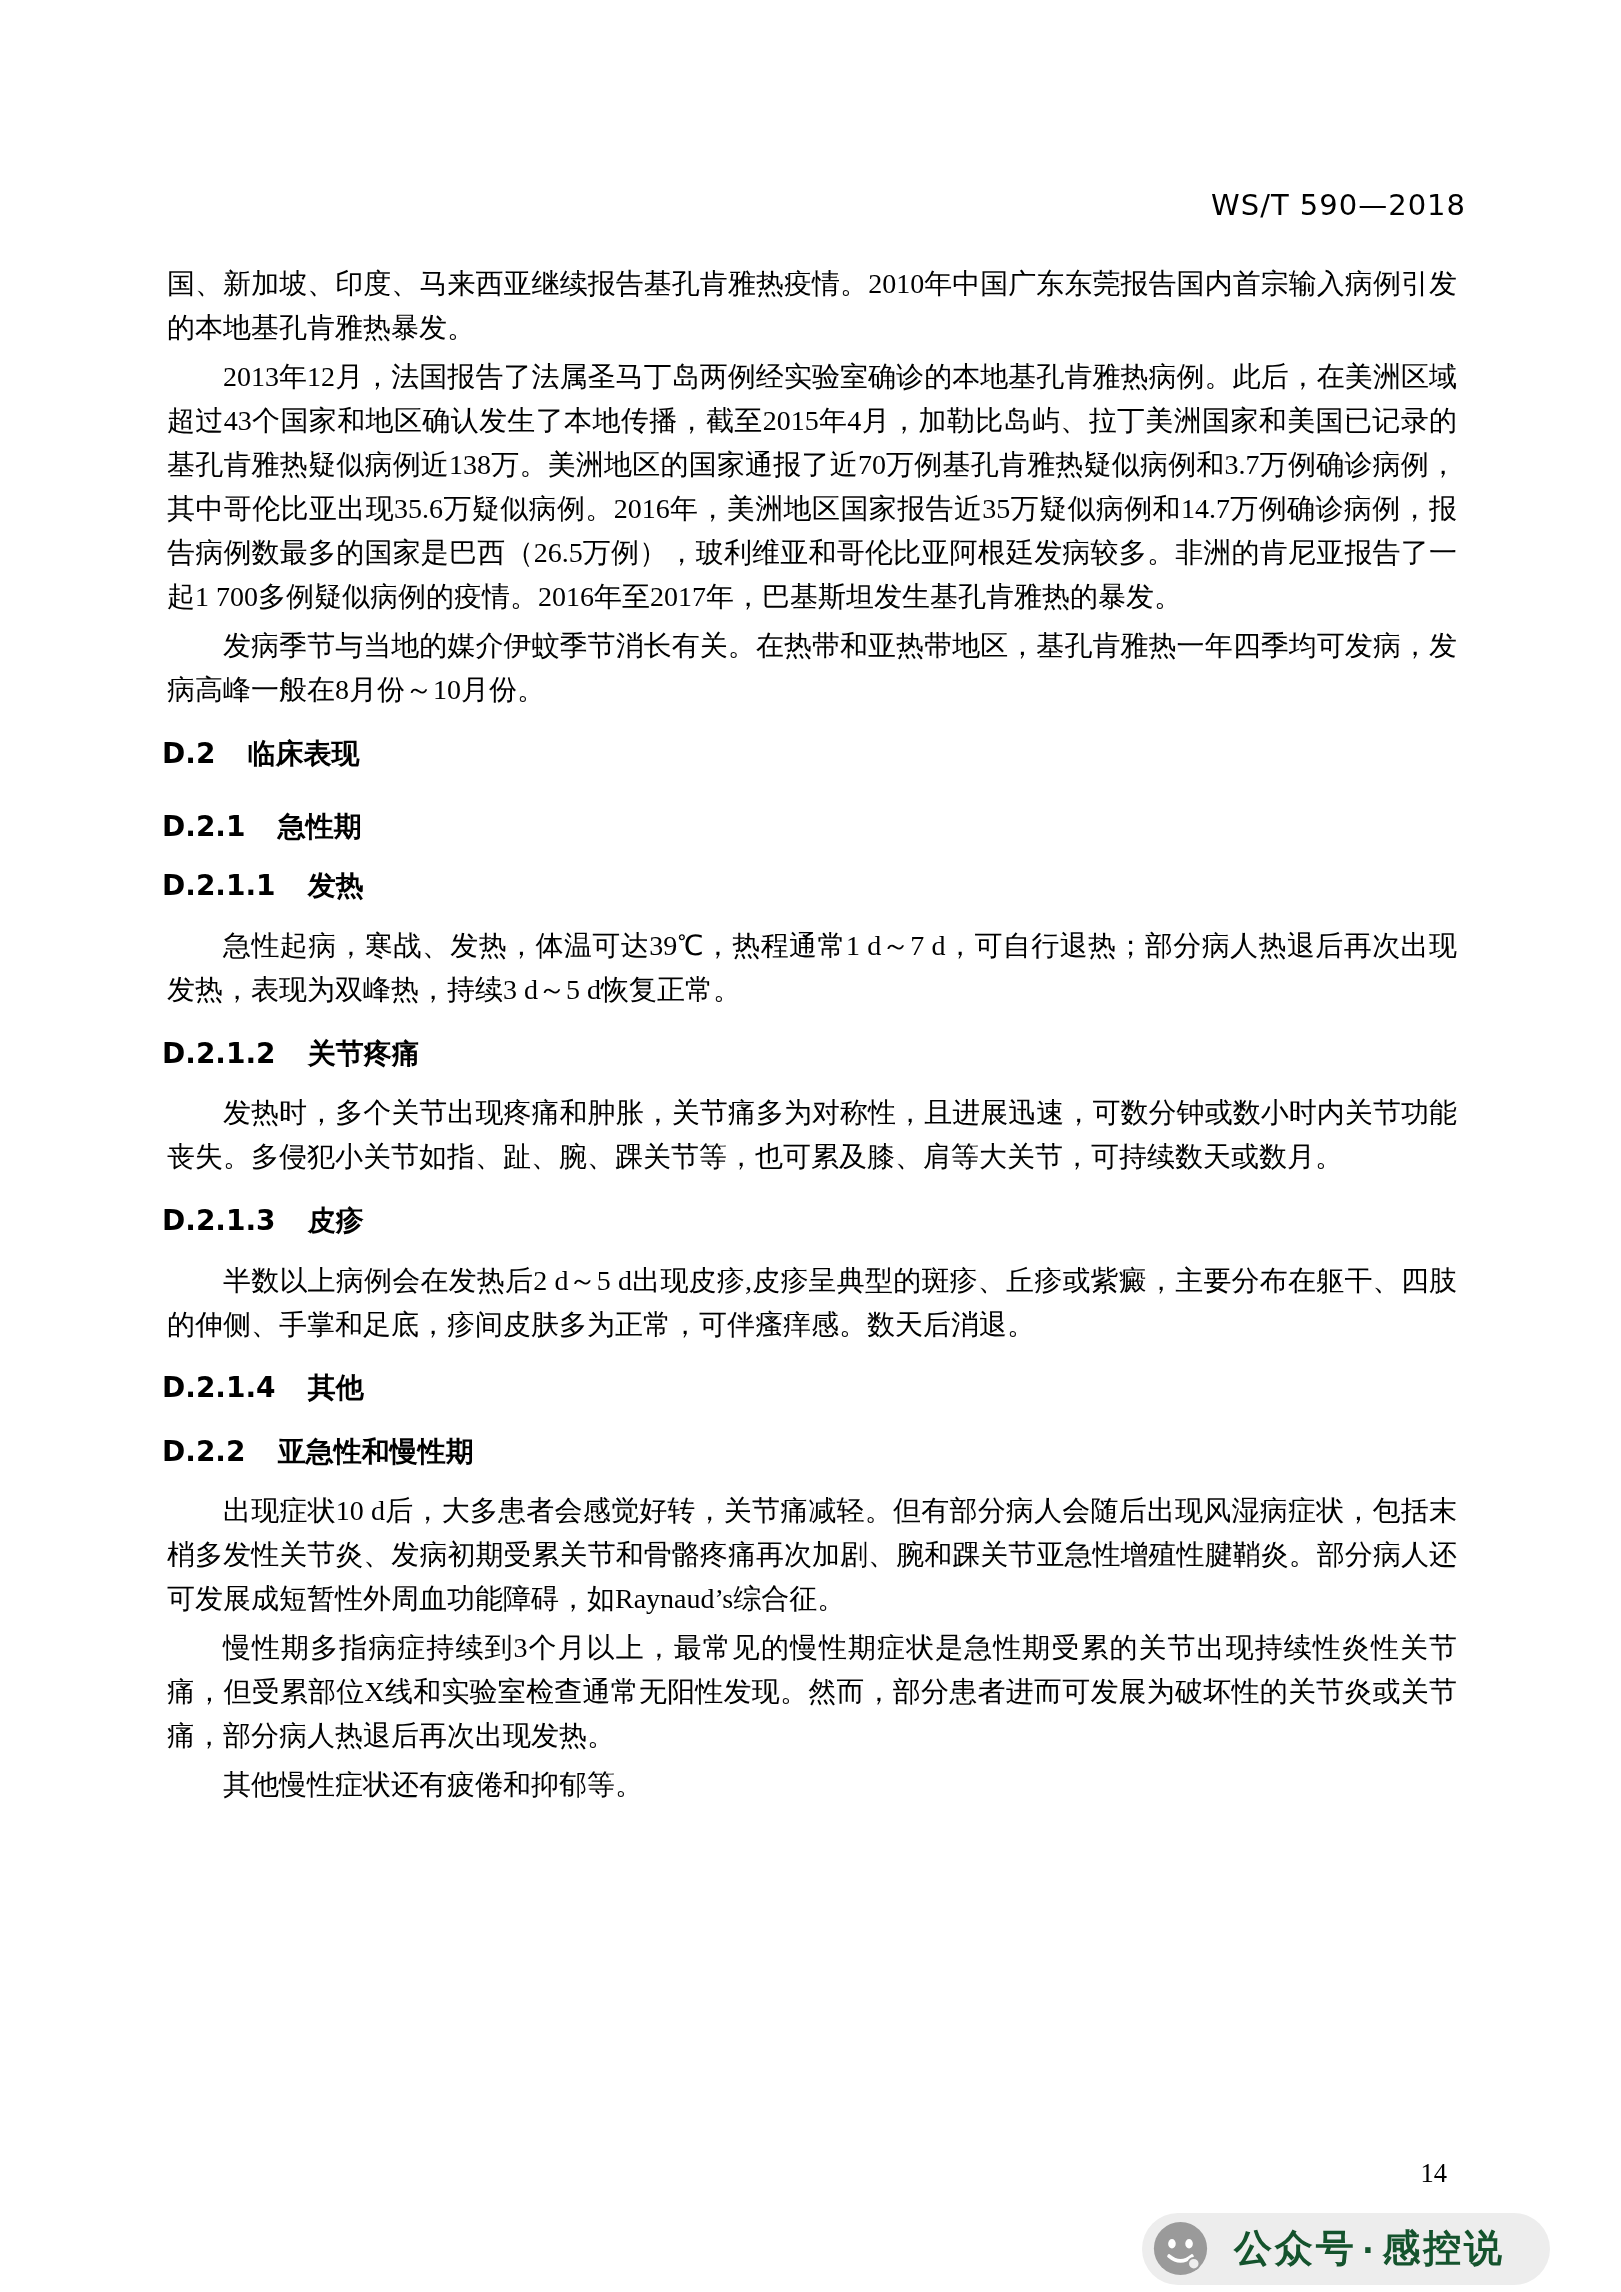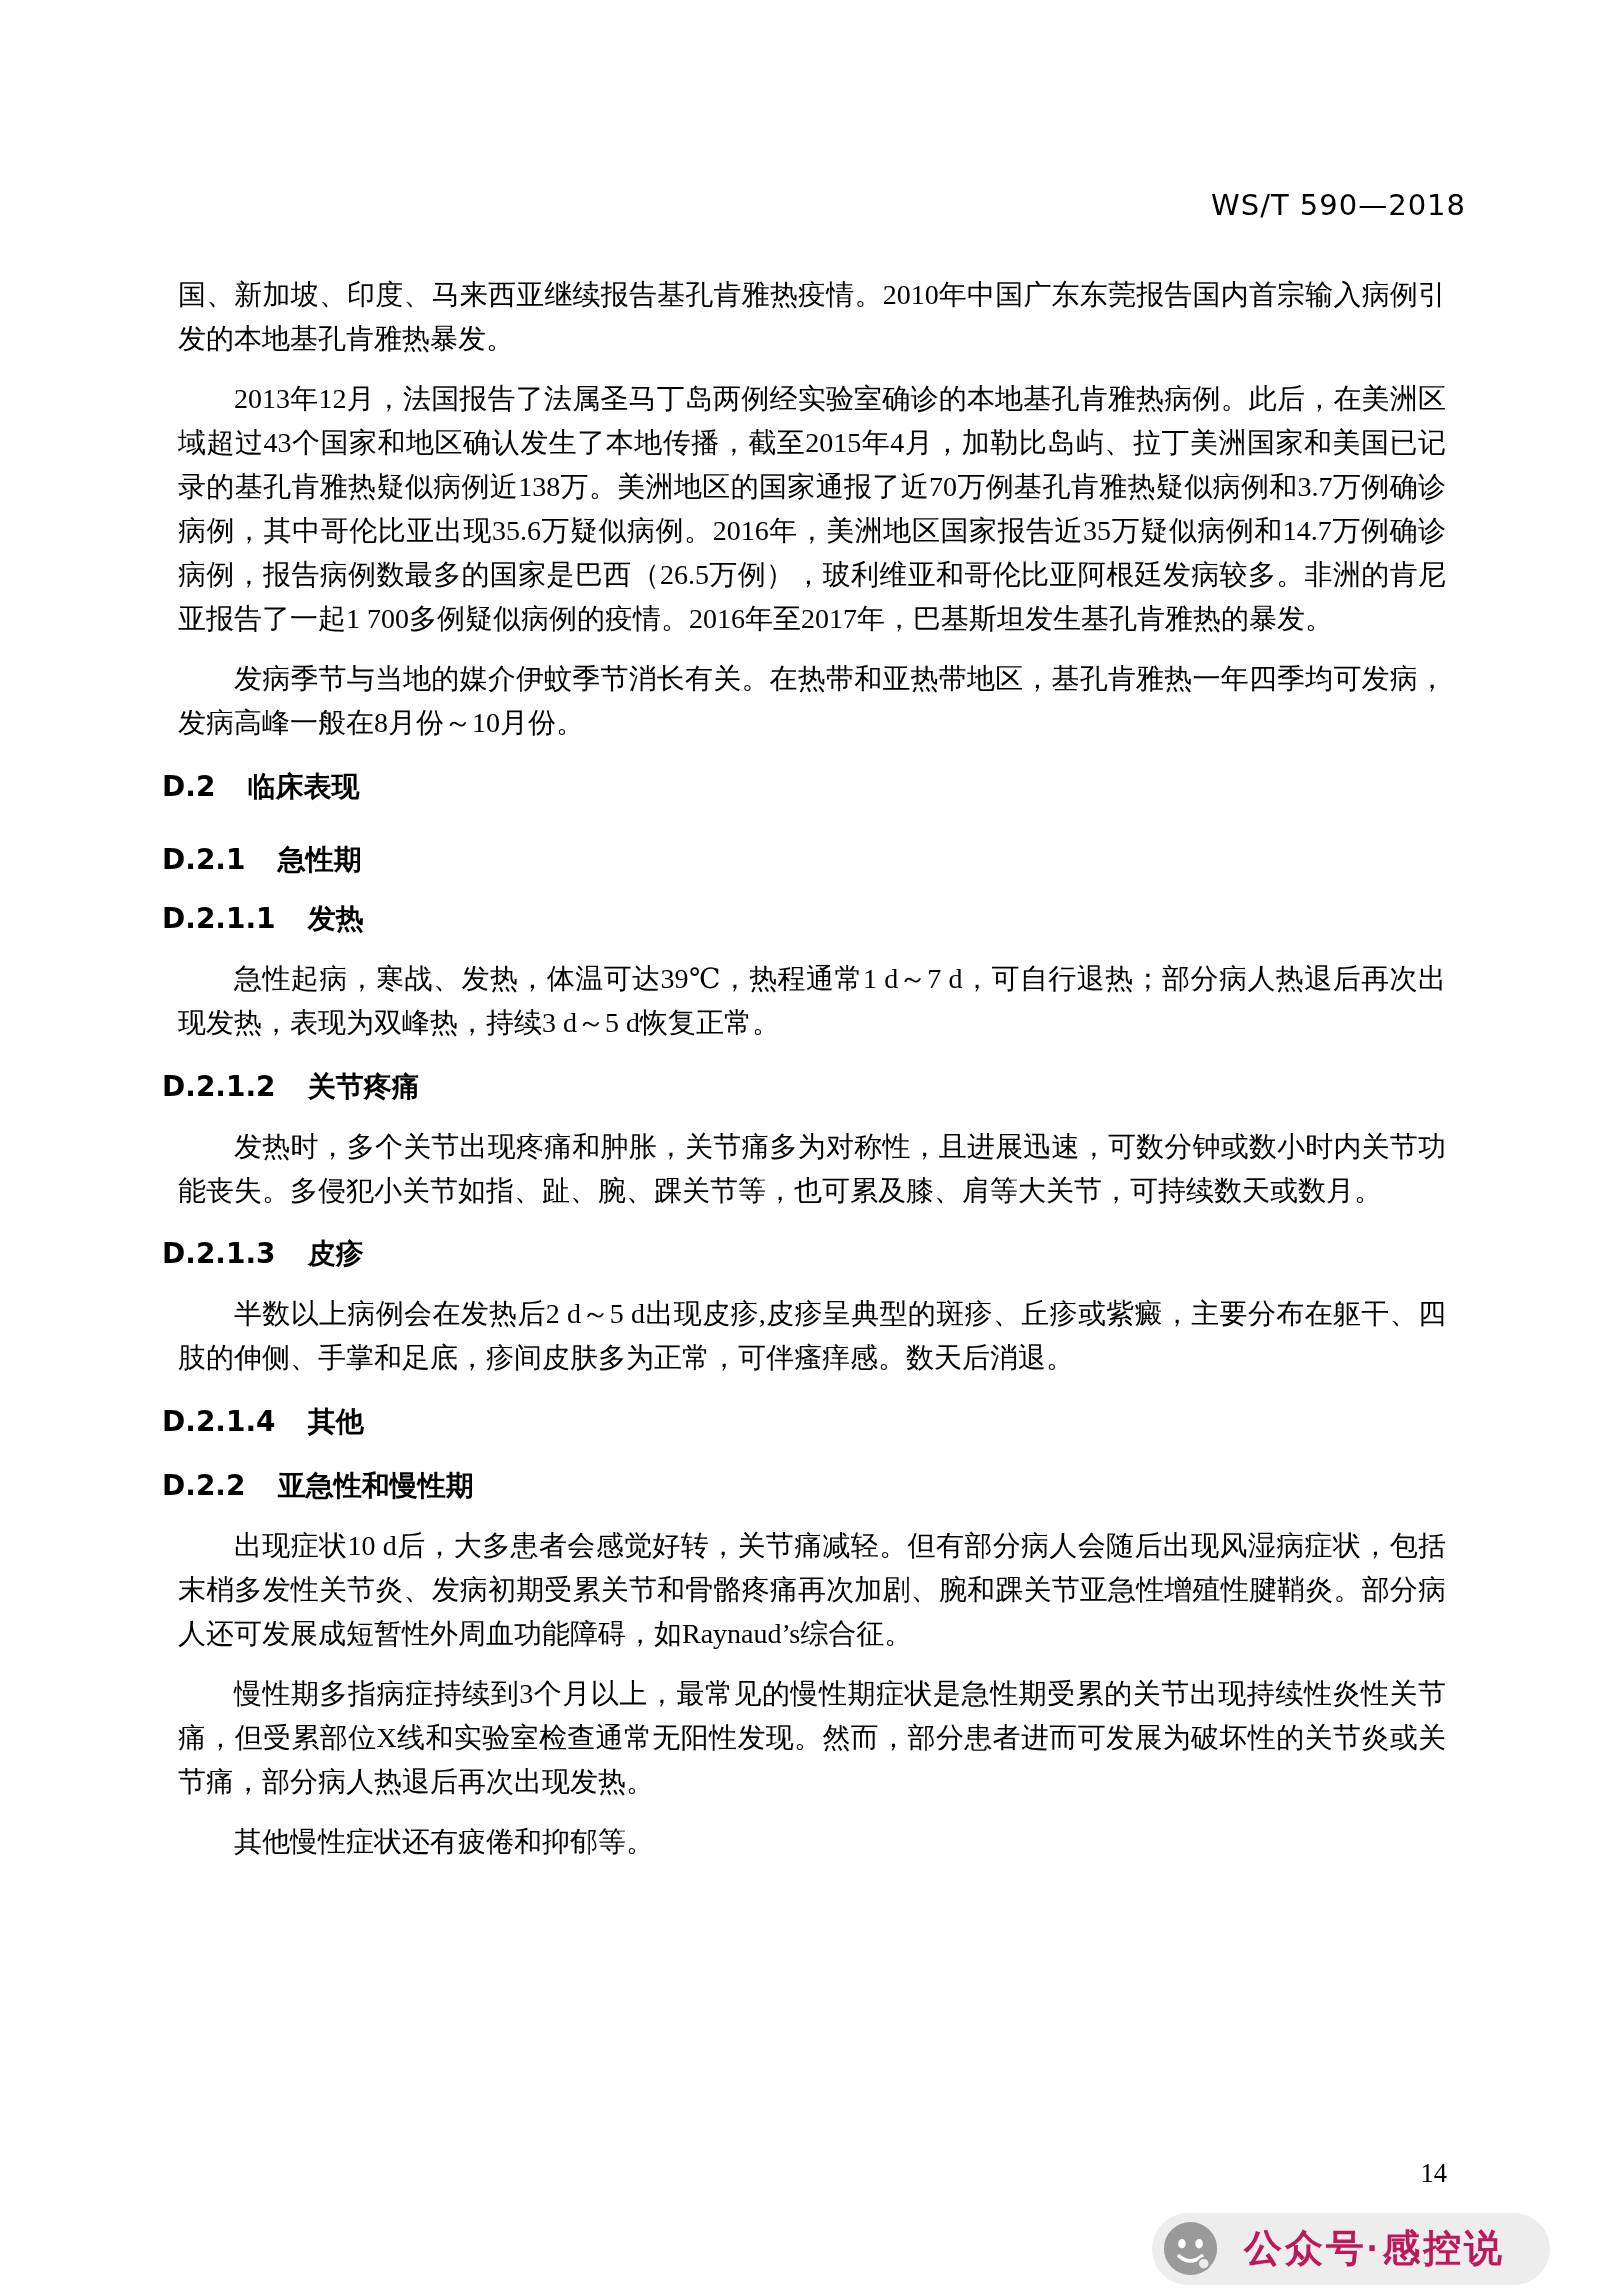--- a/index.html
+++ b/index.html
@@ -15,26 +15,27 @@
     position:absolute;top:188px;left:162px;right:155px;
     text-align:right;
     font-family:"DejaVu Sans","Liberation Sans",sans-serif;
     font-size:29px;letter-spacing:1px;
     color:#000;
   }
   .content{
     position:absolute;top:257px;left:162px;right:159px;
   }
   .content p{
-    margin:16px;
+    margin:5px;
     font-size:28px;
     line-height:44px;
     text-align:justify;
     text-justify:inter-ideograph;
     word-break:break-all;
+    font-family:Liberation Serif, serif;
   }
   .content p.indent{text-indent:2em;}
   .hd{
     font-family:"DejaVu Sans","Liberation Sans",sans-serif;
     font-weight:bold;
     font-size:28px;
     line-height:44px;
     margin:19.6px 0 15.7px 0;
   }
   .hd .num{margin-right:1.15em;}
@@ -52,24 +53,24 @@
     position:absolute;
     right:71px;bottom:7.8px;
     display:flex;align-items:center;
     background:#ededed;
     border-radius:979px;
     padding:7.8px 45px 7.8px 9.8px;
   }
   .wm-icon{width:57px;height:57px;flex:0 0 auto;}
   .wm-text{
     margin-left:25px;
-    font-family:Liberation Sans, sans-serif;
+    font-family:Liberation Mono, monospace;
     font-size:38px;
     font-weight:bold;
-    color:#be185d;
+    color:#14532d;
     letter-spacing:2.9px;
     white-space:nowrap;
   }
 </style>
 </head>
 <body>
 
 <div class="page">
 
   <div class="doc-header">WS/T 590—2018</div>

